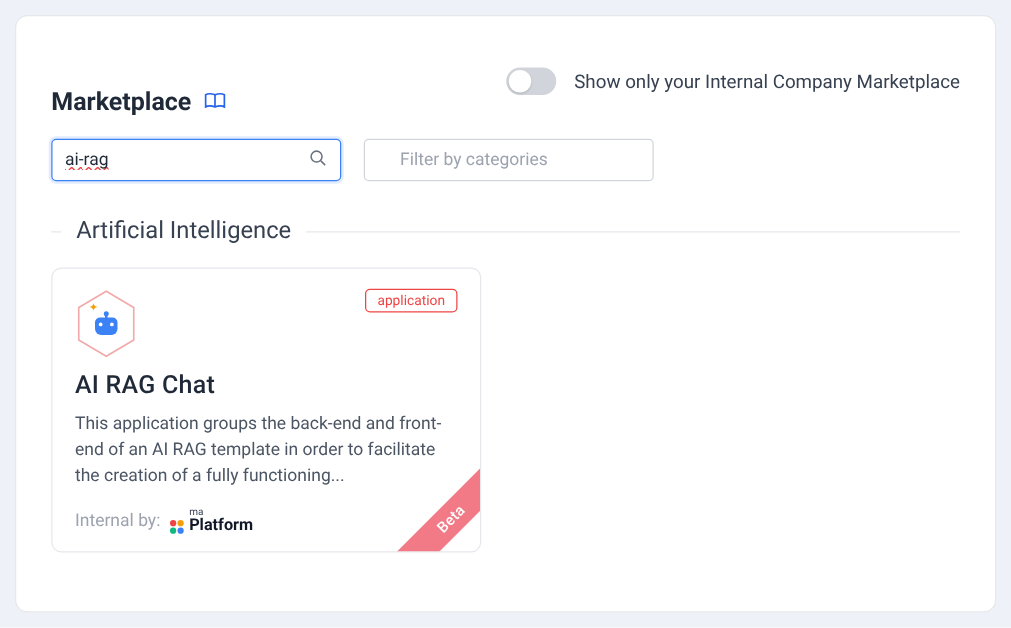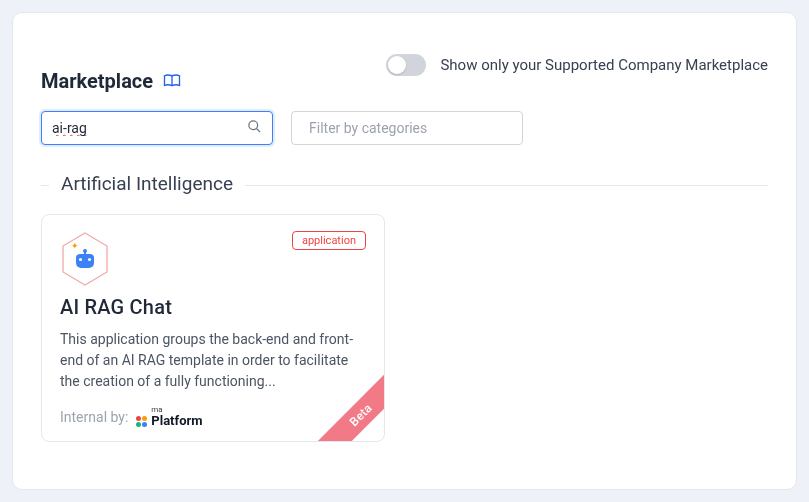--- a/index.html
+++ b/index.html
@@ -73,21 +73,21 @@
     .search-input::placeholder { color: #9ca3af; }
     .search-input { text-decoration: underline wavy #ef4444 1px; text-decoration-skip-ink: none; }
     .search-mag { color: #6b7280; }
     .cat-wrap {
       display: flex;
       align-items: center;
       width: 232px;
       height: 34px;
       border: 1px solid #d1d5db;
       border-radius: 4px;
-      padding: 0 17px;
+      padding: 0 28px;
       color: #9ca3af;
       font-size: 14px;
       background: #fff;
     }
     .section {
       position: relative;
       margin-top: 18px;
     }
     .section-rule {
       border-top: 1px solid #e5e7eb;
@@ -227,21 +227,21 @@
         <svg width="18" height="16" viewBox="0 0 24 20" fill="none" stroke="#2563eb" stroke-width="1.8">
           <path d="M2 3 C2 3 6 1 12 3 C18 1 22 3 22 3 L22 16 C22 16 18 14 12 16 C6 14 2 16 2 16 Z"></path>
           <path d="M12 3 L12 16"></path>
         </svg>
       </span>
     </div>
     <div class="toggle-group">
       <div class="toggle">
         <div class="toggle-knob"></div>
       </div>
-      <div class="toggle-label">Show only your Supported Company Marketplace</div>
+      <div class="toggle-label">Show only your Internal Company Marketplace</div>
     </div>
   </div>
 
   <div class="filters-row">
     <div class="search-wrap">
       <input class="search-input" type="text" value="ai-rag" style="">
       <span class="search-mag">
         <svg width="15" height="15" viewBox="0 0 24 24" fill="none" stroke="currentColor" stroke-width="2">
           <circle cx="10" cy="10" r="7"></circle>
           <line x1="21" y1="21" x2="15.5" y2="15.5"></line>

